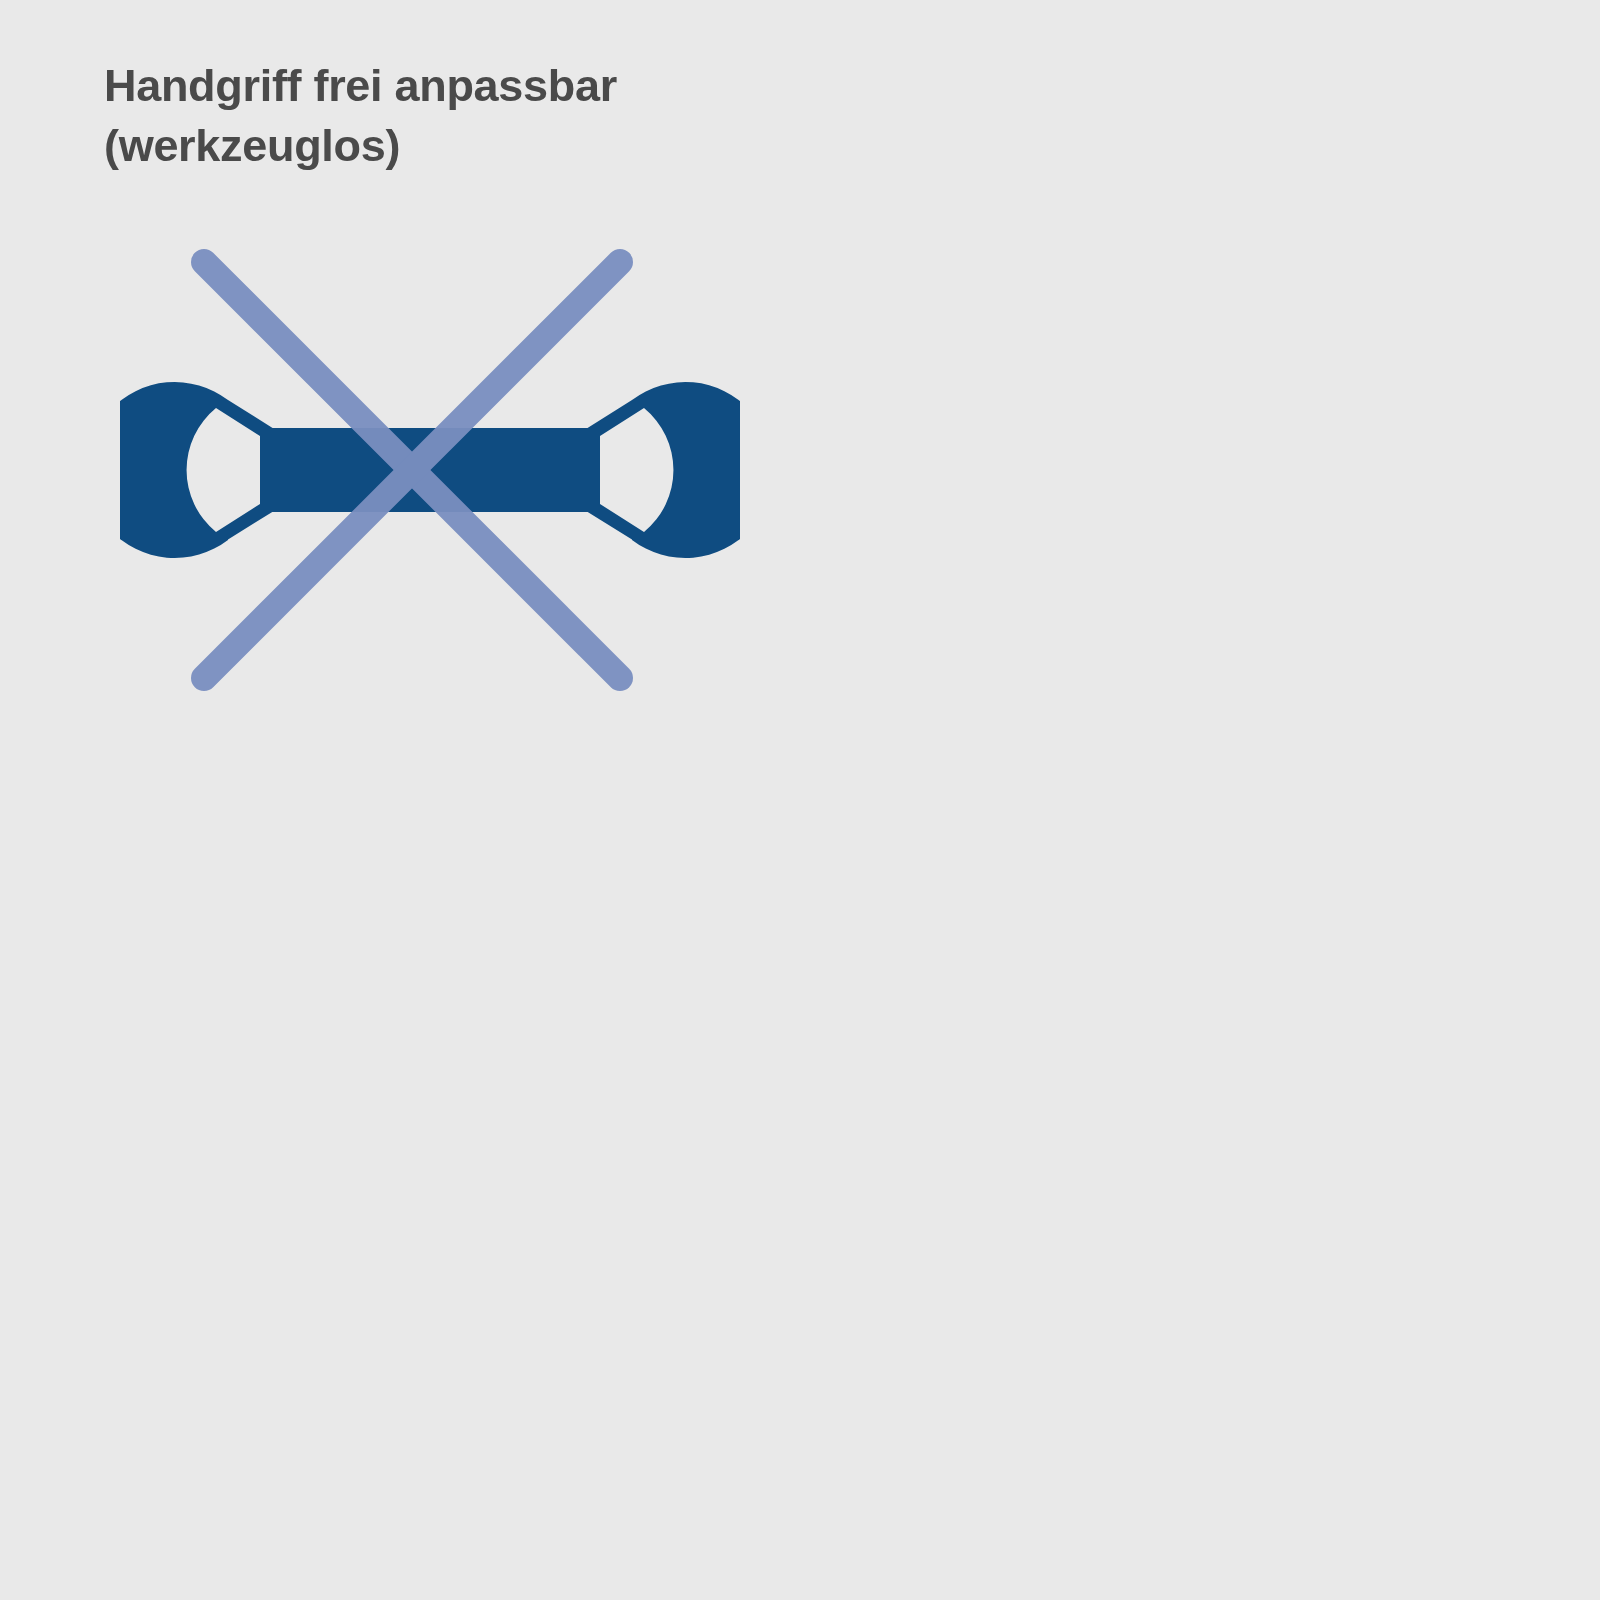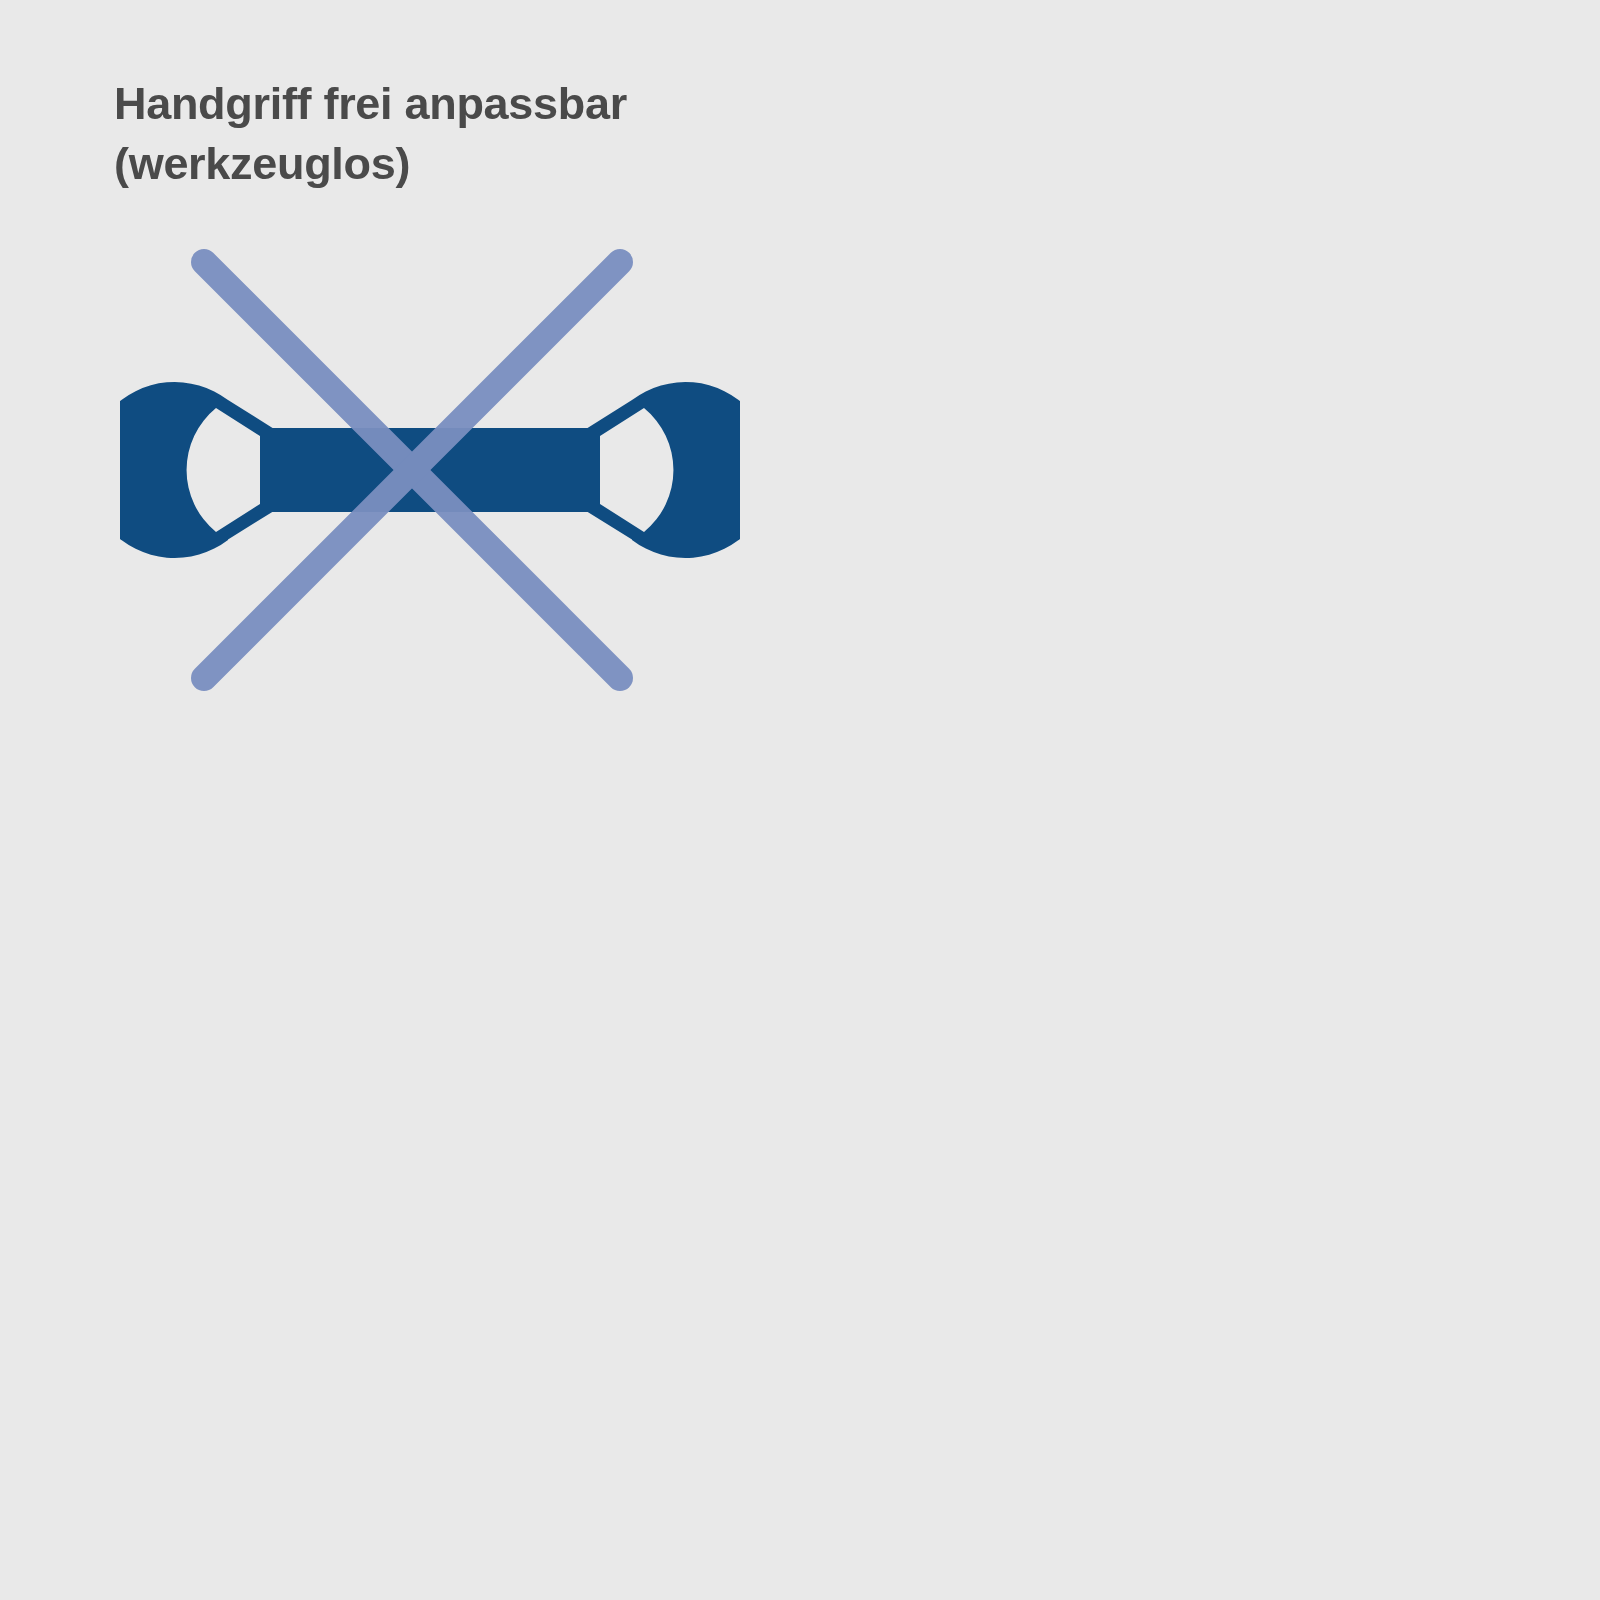--- a/index.html
+++ b/index.html
@@ -34,23 +34,22 @@
     position: absolute;
     color: #4a4a4a;
     font-weight: bold;
     font-size: 45px;
     line-height: 1.33;
     letter-spacing: -0.3px;
     white-space: pre-line;
   }
   .caption-left {
     left: 104px;
-    top: 74px;
+    top: 56px;
     width: 660px;
-    margin-left: 10px;
   }
   .fig {
     position: absolute;
   }
   .fig-left {
     left: 120px;
     top: 230px;
   }
 </style>
 </head>

